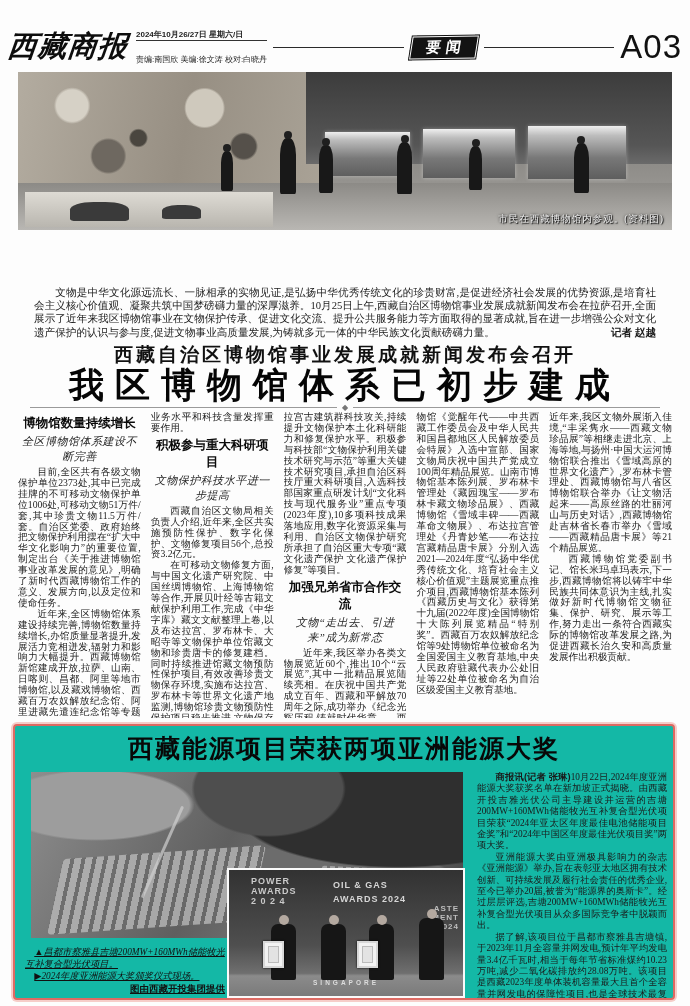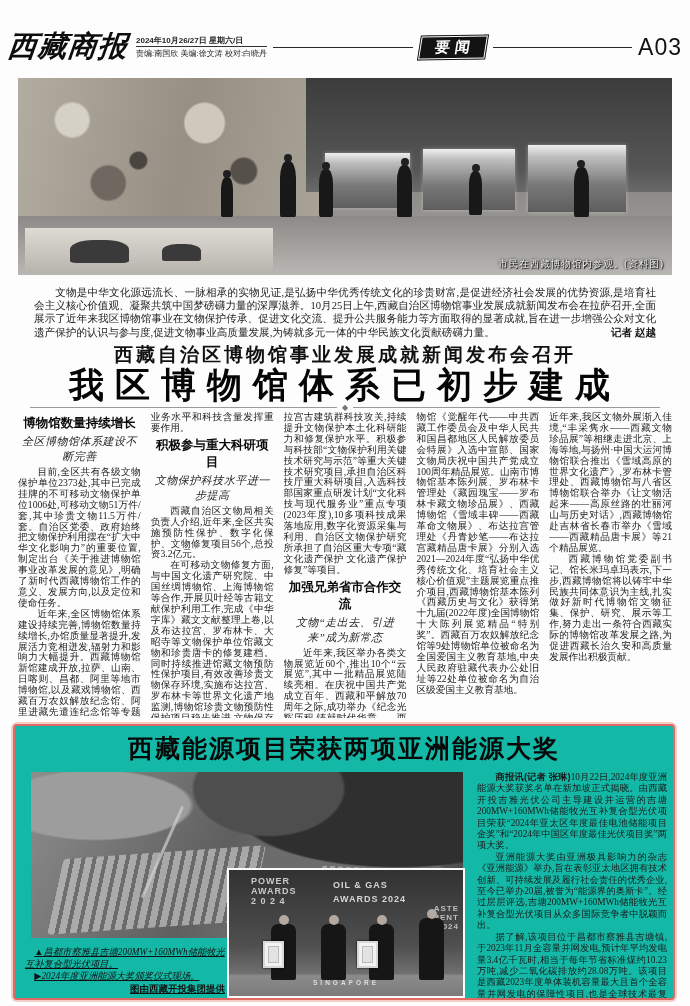--- a/index.html
+++ b/index.html
@@ -5,29 +5,29 @@
   html,body{margin:0;padding:0;background:#e9e9e9;}
   .page{position:relative;width:690px;height:1006px;margin:0 auto;background:#fdfdfd;
         font-family:"Liberation Serif","DejaVu Serif",serif;color:#1a1a1a;overflow:hidden;}
   
   .masthead{position:absolute;left:8px;top:30px;width:674px;height:34px;display:flex;align-items:center;}
   .brand{font-family:"DejaVu Serif",serif;font-weight:bold;font-style:italic;font-size:29px;
          letter-spacing:1px;color:#0d0d0d;transform:skewX(-6deg);white-space:nowrap;}
   .pubinfo{margin-left:8px;font-family:"Liberation Sans","DejaVu Sans",sans-serif;font-size:8px;
            color:#222;line-height:11px;white-space:nowrap;}
   .pubinfo .dl{font-weight:bold;}
-  .pubinfo .sl{border-top:1px solid #333;padding-top:1px;}
+  .pubinfo .sl{border-top:1px solid #333;padding-top:13px;}
   .mrule{flex:1;height:0;border-top:1px solid #2a2a2a;margin:0 6px;align-self:center;}
   .badge{background:#131313;color:#fff;font-family:"Liberation Sans","DejaVu Sans",sans-serif;
          font-size:15px;font-weight:bold;letter-spacing:5px;padding:3px 12px 3px 16px;
          box-shadow:inset 0 0 0 1px #131313, inset 0 0 0 2px #fff;transform:skewX(-10deg) rotate(-1deg);}
-  .pageno{font-family:"Liberation Sans","DejaVu Sans",sans-serif;font-size:23px;color:#111;
+  .pageno{font-family:"Liberation Sans","DejaVu Sans",sans-serif;font-size:33px;color:#111;
           letter-spacing:1px;}
   
-  .photo-main{position:absolute;left:18px;top:78px;width:654px;height:197px;overflow:hidden;
+  .photo-main{position:absolute;left:18px;top:72px;width:654px;height:158px;overflow:hidden;
               background:linear-gradient(#6f6f6f,#8f8d89 60%,#a7a5a1);}
   .ph{position:absolute;}
   .mural{left:0;top:0;width:46%;height:76%;
          background:
           radial-gradient(circle at 18% 28%,#d6d1c6 0 6%,rgba(0,0,0,0) 7%),
           radial-gradient(circle at 40% 55%,#4a463f 0 4%,rgba(0,0,0,0) 5%),
           radial-gradient(circle at 62% 30%,#cfc9bd 0 9%,rgba(0,0,0,0) 10%),
           radial-gradient(circle at 75% 62%,#55504a 0 5%,rgba(0,0,0,0) 6%),
           radial-gradient(circle at 30% 70%,#6e6860 0 7%,rgba(0,0,0,0) 8%),
           linear-gradient(100deg,#b3aca0,#978f83 55%,#a9a296);}

